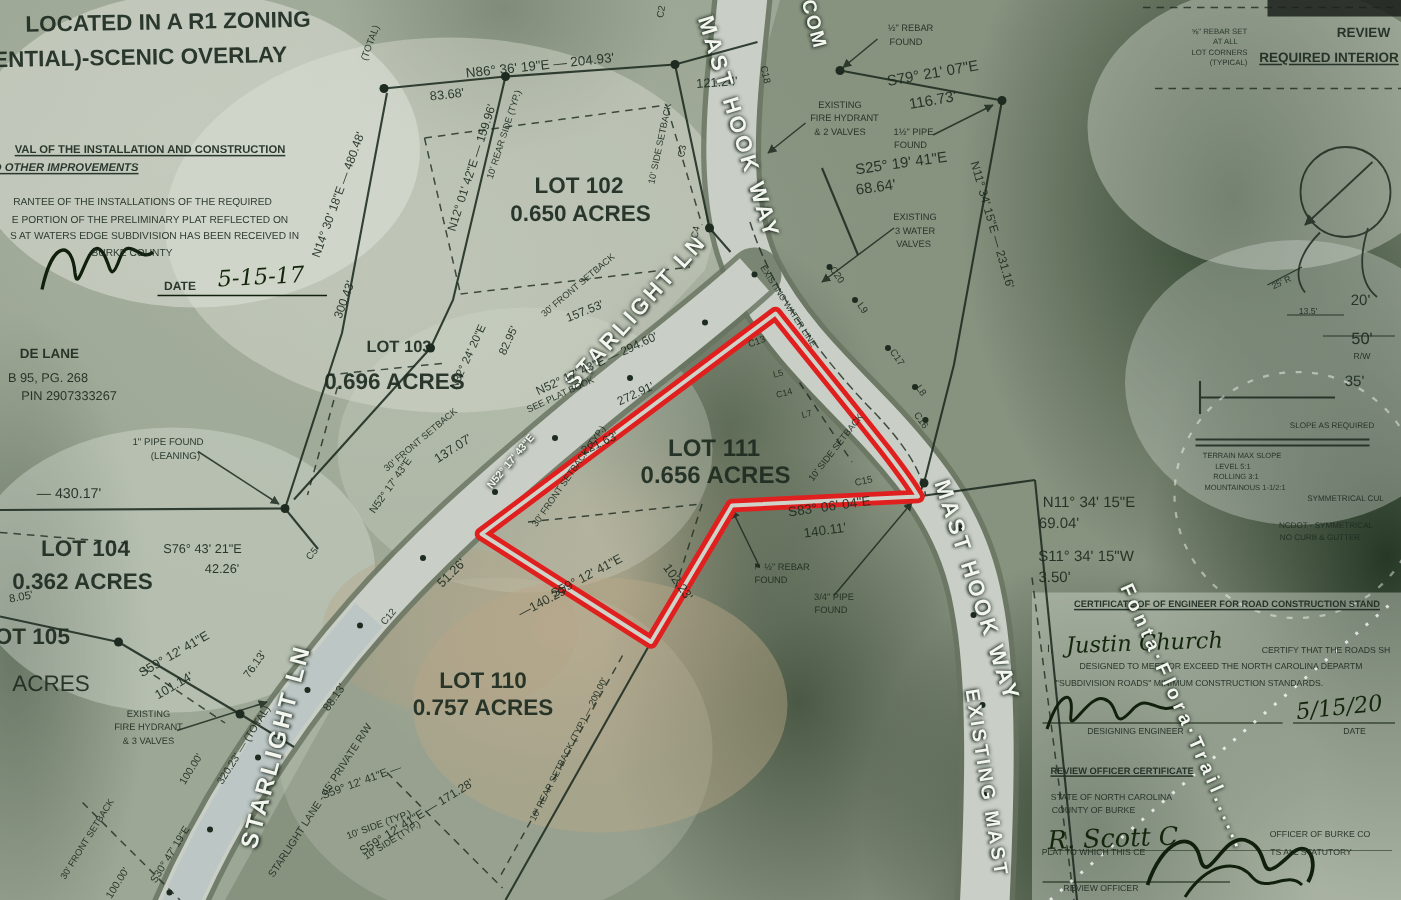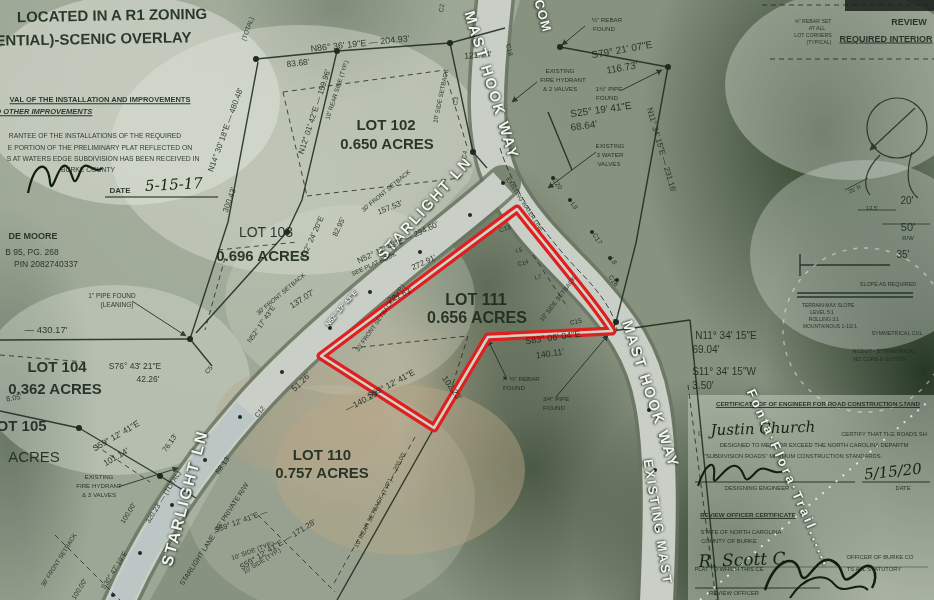--- a/index.html
+++ b/index.html
@@ -185,31 +185,31 @@
 
     <g stroke="#ffffff" fill="none">
       <line x1="700" y1="600" x2="930" y2="400" stroke-width="2" stroke-dasharray="2,7" opacity="0.75"></line>
       <circle cx="865" cy="330" r="82" stroke-width="1.5" stroke-dasharray="4,7" opacity="0.45"></circle>
     </g>
   </svg>
 
   <div id="labels" class="labels">
       <div class="lbl ink" style="left: 112px; top: 15px; font-size: 15px; transform: translate(-50%, -50%) rotate(-1deg); font-weight: bold;">LOCATED IN A R1 ZONING</div>
       <div class="lbl ink" style="left: 68px; top: 39px; font-size: 15px; transform: translate(-50%, -50%) rotate(-1deg); font-weight: bold;">(RESIDENTIAL)-SCENIC OVERLAY</div>
-      <div class="lbl ink" style="left: 100px; top: 100px; font-size: 7.5px; transform: translate(-50%, -50%) rotate(0deg); font-weight: bold; text-decoration: underline;">VAL OF THE INSTALLATION AND IMPROVEMENTS</div>
+      <div class="lbl ink" style="left: 100px; top: 100px; font-size: 7.5px; transform: translate(-50%, -50%) rotate(0deg); font-weight: bold; text-decoration: underline;">VAL OF THE INSTALLATION AND CONSTRUCTION</div>
       <div class="lbl ink" style="left: 44px; top: 112px; font-size: 7.5px; transform: translate(-50%, -50%) rotate(0deg); font-weight: bold; text-decoration: underline; font-style: italic;">D OTHER IMPROVEMENTS</div>
       <div class="lbl ink" style="left: 95px; top: 136px; font-size: 6.8px; transform: translate(-50%, -50%) rotate(0deg);">RANTEE OF THE INSTALLATIONS OF THE REQUIRED</div>
       <div class="lbl ink" style="left: 100px; top: 148px; font-size: 6.8px; transform: translate(-50%, -50%) rotate(0deg);">E PORTION OF THE PRELIMINARY PLAT REFLECTED ON</div>
       <div class="lbl ink" style="left: 103px; top: 159px; font-size: 6.8px; transform: translate(-50%, -50%) rotate(0deg);">S AT WATERS EDGE SUBDIVISION HAS BEEN RECEIVED IN</div>
       <div class="lbl ink" style="left: 88px; top: 170px; font-size: 6.8px; transform: translate(-50%, -50%) rotate(0deg);">BURKE COUNTY</div>
       <div class="lbl ink" style="left: 120px; top: 191px; font-size: 8px; transform: translate(-50%, -50%) rotate(0deg); font-weight: bold;">DATE</div>
       <div class="lbl hand" style="left: 174px; top: 185px; font-size: 15px; transform: translate(-50%, -50%) rotate(-3deg);">5-15-17</div>
-      <div class="lbl ink" style="left: 33px; top: 236px; font-size: 9px; transform: translate(-50%, -50%) rotate(0deg); font-weight: bold;">DE MOORE</div>
+      <div class="lbl ink" style="left: 33px; top: 236px; font-size: 9px; transform: translate(-50%, -50%) rotate(0deg); font-weight: bold;">DE LANE</div>
       <div class="lbl ink" style="left: 32px; top: 252px; font-size: 8.5px; transform: translate(-50%, -50%) rotate(0deg);">B 95, PG. 268</div>
-      <div class="lbl ink" style="left: 46px; top: 264px; font-size: 8.5px; transform: translate(-50%, -50%) rotate(0deg);">PIN 2082740337</div>
+      <div class="lbl ink" style="left: 46px; top: 264px; font-size: 8.5px; transform: translate(-50%, -50%) rotate(0deg);">PIN 2907333267</div>
       <div class="lbl ink" style="left: 112px; top: 296px; font-size: 6.5px; transform: translate(-50%, -50%) rotate(0deg);">1" PIPE FOUND</div>
       <div class="lbl ink" style="left: 117px; top: 305px; font-size: 6.5px; transform: translate(-50%, -50%) rotate(0deg);">(LEANING)</div>
       <div class="lbl ink" style="left: 46px; top: 330px; font-size: 9.5px; transform: translate(-50%, -50%) rotate(0deg);">— 430.17'</div>
       <div class="lbl ink" style="left: 57px; top: 366px; font-size: 15px; transform: translate(-50%, -50%) rotate(0deg); font-weight: bold;">LOT 104</div>
       <div class="lbl ink" style="left: 55px; top: 388px; font-size: 15px; transform: translate(-50%, -50%) rotate(0deg); font-weight: bold;">0.362 ACRES</div>
       <div class="lbl ink" style="left: 135px; top: 366px; font-size: 8.5px; transform: translate(-50%, -50%) rotate(0deg);">S76° 43' 21"E</div>
       <div class="lbl ink" style="left: 148px; top: 379px; font-size: 8.5px; transform: translate(-50%, -50%) rotate(0deg);">42.26'</div>
       <div class="lbl ink" style="left: 14px; top: 398px; font-size: 7.5px; transform: translate(-50%, -50%) rotate(-10deg);">8.05'</div>
       <div class="lbl ink" style="left: 17px; top: 425px; font-size: 15px; transform: translate(-50%, -50%) rotate(0deg); font-weight: bold;">LOT 105</div>
       <div class="lbl ink" style="left: 34px; top: 456px; font-size: 15px; transform: translate(-50%, -50%) rotate(0deg); font-weight: normal;">ACRES</div>
@@ -222,21 +222,21 @@
       <div class="lbl white" style="left: 185px; top: 498px; font-size: 16px; transform: translate(-50%, -50%) rotate(-75deg); letter-spacing: 2px;">STARLIGHT LN</div>
       <div class="lbl ink" style="left: 214px; top: 534px; font-size: 7px; transform: translate(-50%, -50%) rotate(-57deg);">STARLIGHT LANE - 45' PRIVATE R/W</div>
       <div class="lbl ink" style="left: 163px; top: 497px; font-size: 7px; transform: translate(-50%, -50%) rotate(-58deg);">320.23' — (TOTAL)</div>
       <div class="lbl ink" style="left: 128px; top: 513px; font-size: 7px; transform: translate(-50%, -50%) rotate(-58deg);">100.00'</div>
       <div class="lbl ink" style="left: 114px; top: 570px; font-size: 7px; transform: translate(-50%, -50%) rotate(-58deg);">S30° 47' 19"E</div>
       <div class="lbl ink" style="left: 79px; top: 589px; font-size: 7px; transform: translate(-50%, -50%) rotate(-58deg);">100.00'</div>
       <div class="lbl ink" style="left: 241px; top: 521px; font-size: 7.5px; transform: translate(-50%, -50%) rotate(-20deg);">S59° 12' 41"E —</div>
       <div class="lbl ink" style="left: 253px; top: 551px; font-size: 6.5px; transform: translate(-50%, -50%) rotate(-20deg);">10' SIDE (TYP.)</div>
       <div class="lbl ink" style="left: 59px; top: 560px; font-size: 6.2px; transform: translate(-50%, -50%) rotate(-58deg);">30' FRONT SETBACK</div>
       <div class="lbl ink" style="left: 223px; top: 465px; font-size: 7.5px; transform: translate(-50%, -50%) rotate(-55deg);">88.13'</div>
-      <div class="lbl ink" style="left: 266px; top: 232px; font-size: 14px; transform: translate(-50%, -50%) rotate(0deg); font-weight: normal;">LOT 103</div>
+      <div class="lbl ink" style="left: 266px; top: 232px; font-size: 11px; transform: translate(-50%, -50%) rotate(0deg); font-weight: bold;">LOT 103</div>
       <div class="lbl ink" style="left: 263px; top: 255px; font-size: 15px; transform: translate(-50%, -50%) rotate(0deg); font-weight: bold;">0.696 ACRES</div>
       <div class="lbl ink" style="left: 312px; top: 238px; font-size: 7.5px; transform: translate(-50%, -50%) rotate(-65deg);">N32° 24' 20"E</div>
       <div class="lbl ink" style="left: 339px; top: 227px; font-size: 7.5px; transform: translate(-50%, -50%) rotate(-65deg);">82.95'</div>
       <div class="lbl ink" style="left: 281px; top: 294px; font-size: 6.2px; transform: translate(-50%, -50%) rotate(-40deg);">30' FRONT SETBACK</div>
       <div class="lbl ink" style="left: 302px; top: 299px; font-size: 8.5px; transform: translate(-50%, -50%) rotate(-33deg);">137.07'</div>
       <div class="lbl white" style="left: 341px; top: 308px; font-size: 7px; transform: translate(-50%, -50%) rotate(-50deg);">N52° 17' 43"E</div>
       <div class="lbl ink" style="left: 261px; top: 324px; font-size: 7px; transform: translate(-50%, -50%) rotate(-55deg);">N52° 17' 43"E</div>
       <div class="lbl ink" style="left: 209px; top: 370px; font-size: 6.5px; transform: translate(-50%, -50%) rotate(-50deg);">C5</div>
       <div class="lbl ink" style="left: 260px; top: 412px; font-size: 6.5px; transform: translate(-50%, -50%) rotate(-50deg);">C12</div>
       <div class="lbl ink" style="left: 301px; top: 382px; font-size: 8.5px; transform: translate(-50%, -50%) rotate(-45deg);">51.26'</div>

